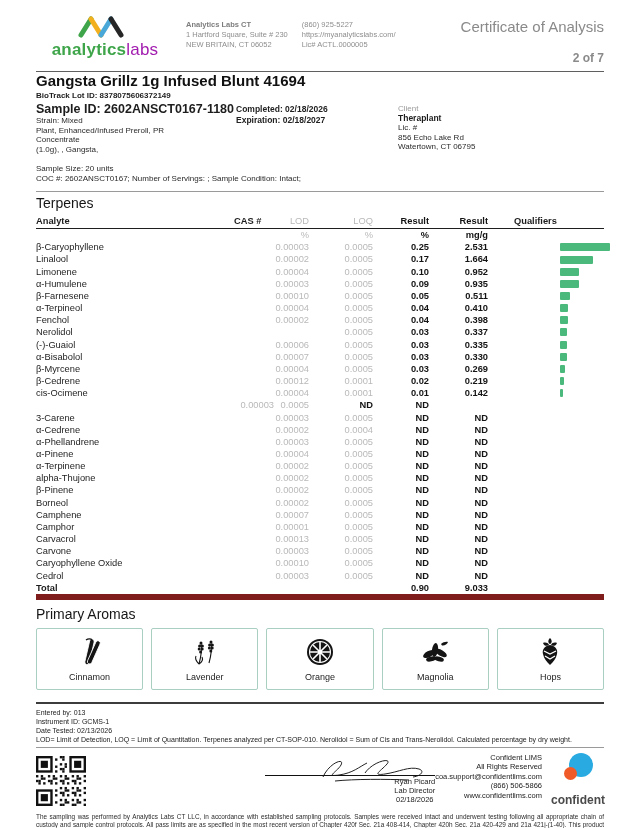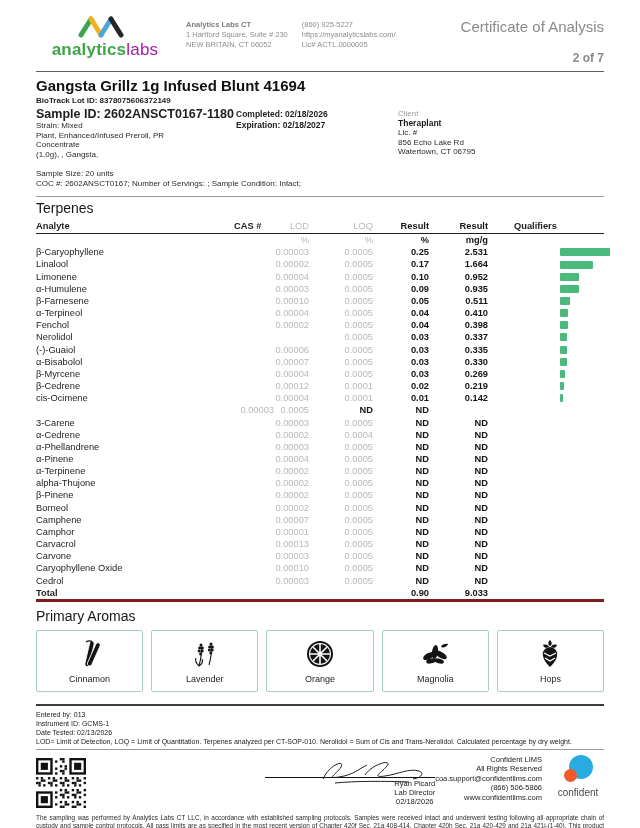--- a/index.html
+++ b/index.html
@@ -14,21 +14,21 @@
   .logo-word .g { color:#3fa54a; font-weight:600; }
   .logo-word .d { color:#a21caf; font-weight:400; }
   .lab-cols { display:flex; gap:14px; margin-left:12px; margin-top:8px; }
   .lab-col { font-size:7.5px; line-height:10px; color:#8e8e8e; }
   .lab-col .b1 { font-weight:700; color:#7d7d7d; }
   .hdr-right { margin-left:auto; text-align:right; margin-top:6px; }
   .coa-title { font-size:15px; color:#8a8a8a; font-weight:400; }
   .page-no { font-size:12px; color:#8a8a8a; margin-top:16px;font-weight:bold; }
 
   
-  .prod { margin-top:5px; }
+  .prod { }
   .prod-title { font-size:15px; font-weight:700; color:#111; }
   .lot { font-size:8px; font-weight:700; margin-top:2px; }
   .prod-row { display:flex; margin-top:2px; }
   .sample-block { width:150px; }
   .sample-id { font-size:12.5px; font-weight:700; white-space:nowrap; }
   .tiny { font-size:8px; line-height:9.5px; color:#2a2a2a; }
   .dates-block { margin-left:50px; width:120px; font-size:8.5px; line-height:11px; font-weight:600; color:#222; padding-top:2px; }
   .client-block { margin-left:42px; padding-top:2px; }
   .client-label { font-size:8px; color:#9a9a9a; }
   .client-name { font-size:8.5px; font-weight:700; }
@@ -47,21 +47,21 @@
   .c-cas { text-align:left; }
   .c-lod, .c-loq, .c-pct, .c-mgg { text-align:right; }
   .c-qual { text-align:left; padding-left:18px;margin-left:8px; }
   .units .c-lod, .units .c-loq { color:#b9b9b9; }
   .units .c-pct, .units .c-mgg { font-weight:700; color:#1c1c1c; }
   .trow .c-lod, .trow .c-loq { color:#b9b9b9; }
   .trow .c-pct, .trow .c-mgg { font-weight:600; color:#141414; }
   .trow .c-analyte { color:#1d1d1d; }
   .c-bar { display:flex; justify-content:flex-start; padding-left:11px; }
   .bar { height:8px; border-radius:1px; }
-  .total-row { font-weight:700; border-bottom:3px solid #7f1d1d; }
+  .total-row { font-weight:700; border-bottom:6px solid #7f1d1d; }
   .total-row .c-analyte { font-weight:700; }
 
   
   .aroma-row { display:flex; gap:8px; margin-top:2px; }
   .aroma-card { flex:1; height:62px; border:1px solid #a9cfc0; border-radius:2px;
     display:flex; flex-direction:column; align-items:center; justify-content:center; gap:4px; background:#fff; }
   .aroma-card svg { height:32px; width:32px; }
   .aroma-label { font-size:9px; color:#1d1d1d; }
   .rule-dark { border-top:2px solid #3c3c3c; margin-top:12px; }
 
@@ -71,21 +71,21 @@
   .sig-row { display:flex; margin-top:5px; }
   .qr { width:50px; height:50px; margin-top:3px; }
   .sig-block { flex:1; display:flex; flex-direction:column; align-items:flex-end; margin-left:-40px; }
   .sig-line { width:170px; border-top:1.5px solid #111; margin-top:-12px; }
   .sig-name { font-size:7.5px; line-height:9px; text-align:center; color:#222; margin-top:1px; }
   .lims-block { text-align:right; font-size:7.5px; line-height:9.5px; color:#222; }
   .conf-logo { width:52px; margin-left:10px; display:flex; flex-direction:column; align-items:center; }
   .conf-circles { position:relative; width:30px; height:30px; }
   .conf-blue { position:absolute; right:0; top:0; width:24px; height:24px; border-radius:50%; background:#29abe2; }
   .conf-orange { position:absolute; left:1px; bottom:3px; width:13px; height:13px; border-radius:50%; background:#f05a28; }
-  .conf-word { font-size:10px; color:#4a4a4a; margin-top:2px; }
+  .conf-word { font-size:12px; color:#4a4a4a; margin-top:10px;font-weight:bold; }
   .disclaimer { margin-top:6px; font-size:6.4px; line-height:8.2px; color:#2b2b2b; text-align:justify; }
 </style>
 </head>
 <body>
 
 <div class="page">
 
   <div class="hdr">
     <div class="logo-block">
       <svg width="64" height="30" viewBox="0 0 64 30">

